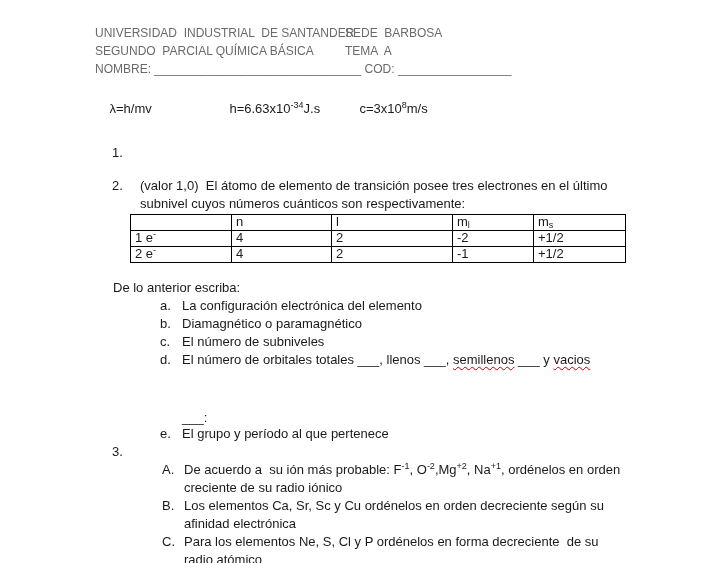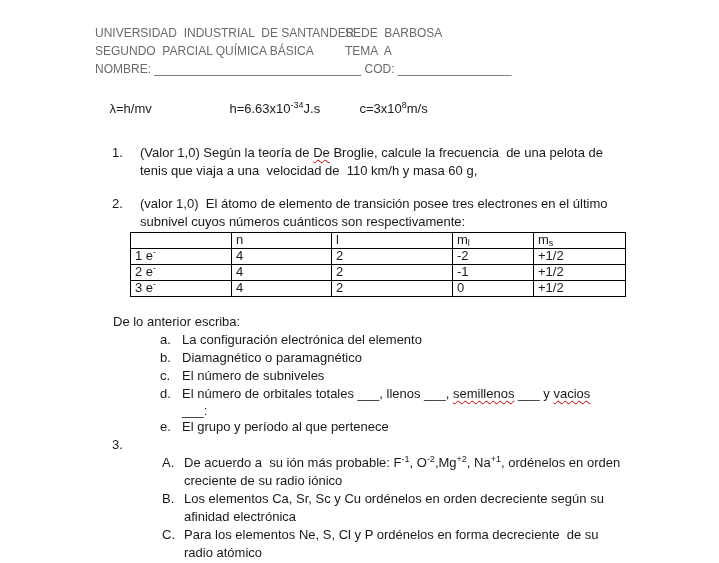--- a/index.html
+++ b/index.html
@@ -51,21 +51,21 @@
 
   .after-table { margin-top:16px; margin-left:18px; }
 
   
   .subitem { display:flex; margin-left:65px; }
   .subitem .marker { width:22px; flex:none; }
   .subitem .txt { width:438px; }
   .subitemA { display:flex; margin-left:67px; }
   .subitemA .marker { width:22px; flex:none; }
   .subitemA .txt { width:440px; }
-  .dline2 { display:block; line-height:15px; }
+  .dline2 { display:block; line-height:15px;margin-top:41px; }
 
   
   .sq {
     text-decoration-line:underline;
     text-decoration-style:wavy;
     text-decoration-color:var(--squiggle-color,#c00000);
     text-decoration-thickness:1px;
     text-underline-offset:2px;
   }
 </style>
@@ -85,21 +85,20 @@
     </div>
     <div class="hline3"><span>NOMBRE: </span><span>_______________________________</span><span> COD: </span><span>_________________</span></div>
   </div>
 
   <div class="formula-line">
     <span class="f1">λ=h/mv</span><span class="f2"><span>h=6.63x10</span><span class="sup">-34</span><span>J.s</span></span><span><span>c=3x10</span><span class="sup">8</span><span>m/s</span></span>
   </div>
 
   <div class="qitem q1">
     <span class="qnum">1.</span>
-    <div class="qtext pre"><span>(Valor 1,0) Según la teoría de </span><span class="sq">De</span><span> Broglie, calcule la frecuencia  de una pelota de tenis que viaja a una  velocidad de  110 km/h y masa 60 g,</span></div>
   </div>
 
   <div class="qitem q2">
     <span class="qnum">2.</span>
     <div class="qtext pre">(valor 1,0)  El átomo de elemento de transición posee tres electrones en el último subnivel cuyos números cuánticos son respectivamente:</div>
   </div>
 
   <table class="qtable">
     <tbody>
         <tr>
@@ -114,27 +113,20 @@
       <td>4</td>
       <td>2</td>
       <td>-2</td>
       <td>+1/2</td>
     </tr>
     <tr>
       <td><span>2 e</span><span class="sup">-</span></td>
       <td>4</td>
       <td>2</td>
       <td>-1</td>
-      <td>+1/2</td>
-    </tr>
-    <tr>
-      <td><span>3 e</span><span class="sup">-</span></td>
-      <td>4</td>
-      <td>2</td>
-      <td>0</td>
       <td>+1/2</td>
     </tr>
   </tbody>
     </table>
 
   <div class="after-table">De lo anterior escriba:</div>
 
   <div class="subitem">
     <span class="marker">a.</span>
     <div class="txt pre">La configuración electrónica del elemento</div>

